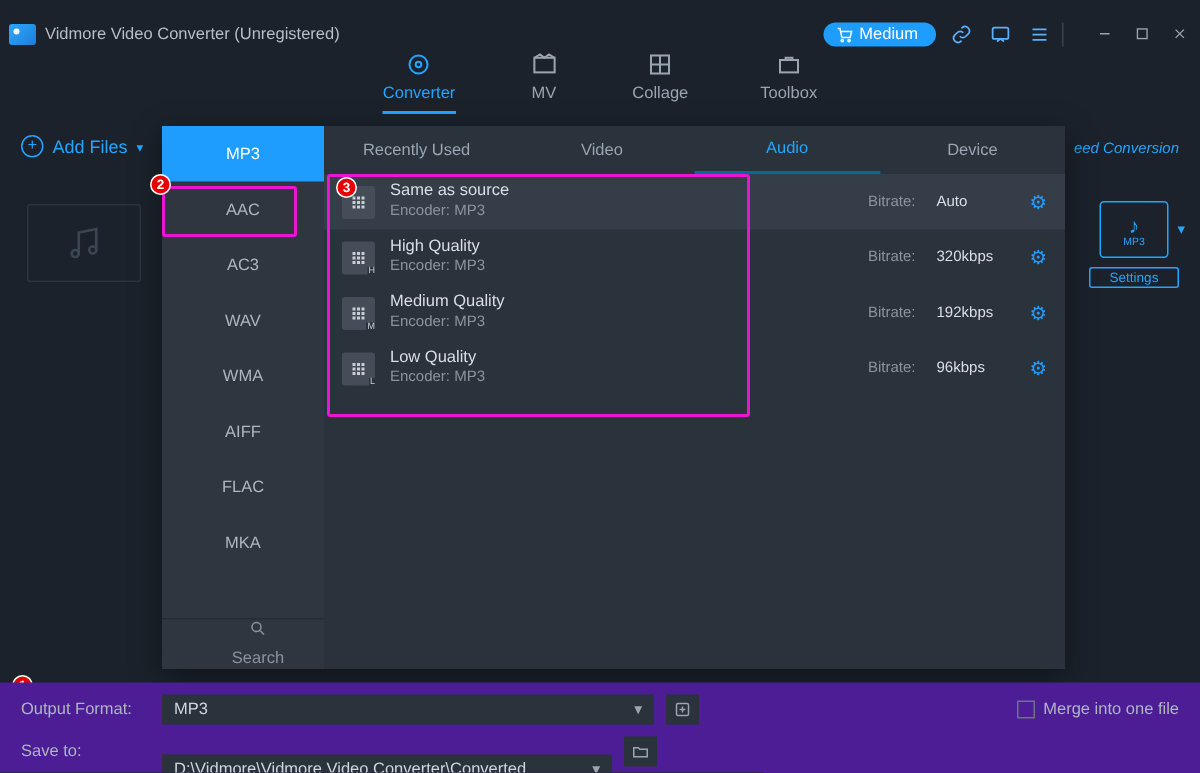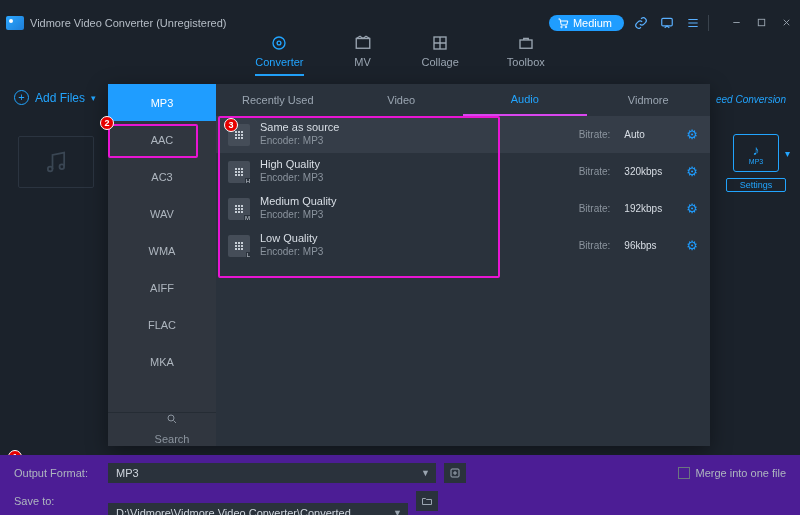--- a/index.html
+++ b/index.html
@@ -42,21 +42,21 @@
 
 
 .panel{position:absolute;left:108px;top:84px;width:602px;height:362px;background:#2a323c;display:flex;box-shadow:0 6px 20px rgba(0,0,0,.4);}
 .panel .formats{width:108px;background:#30363f;display:flex;flex-direction:column;}
 .panel .formats .fmt{height:37px;display:flex;align-items:center;justify-content:center;font-size:11px;color:#aeb6bf;}
 .panel .formats .fmt.active{background:#1f9dff;color:#fff;}
 .panel .formats .search{margin-top:auto;height:34px;display:flex;align-items:center;gap:8px;padding-left:20px;color:#8b949e;font-size:11px;border-top:1px solid #252c34;flex-direction:column;}
 .panel .right{flex:1;display:flex;flex-direction:column;}
 .panel .cats{display:flex;height:32px;}
 .panel .cats .cat{flex:1;display:flex;align-items:center;justify-content:center;font-size:11px;color:#9aa5b1;}
-.panel .cats .cat.active{color:#22a5ff;border-bottom:2px solid #d946ef;}
+.panel .cats .cat.active{color:#22a5ff;border-bottom:2px solid #0369a1;}
 .panel .presets{flex:1;}
 .panel .preset{display:flex;align-items:center;height:37px;padding:0 12px;gap:10px;}
 .panel .preset.sel{background:#353d48;}
 .panel .preset .picon{width:22px;height:22px;background:#454d58;border-radius:2px;display:flex;align-items:center;justify-content:center;font-size:8px;color:#c7ced6;position:relative;}
 .panel .preset .picon .dots{display:grid;grid-template-columns:repeat(3,2px);grid-template-rows:repeat(3,2px);gap:1px;}
 .panel .preset .picon .dots span{background:#c7ced6;}
 .panel .preset .picon .sub{position:absolute;bottom:-1px;right:-1px;background:#2a323c;font-size:6px;padding:0 1px;}
 .panel .preset .ptext{display:flex;flex-direction:column;line-height:1.25;}
 .panel .preset .ptext .pname{font-size:11px;color:#d9dfe6;}
 .panel .preset .ptext .penc{font-size:10px;color:#8b949e;}
@@ -217,21 +217,21 @@
           <path d="M20 20l-5-5"></path>
         </svg>
       <span>Search</span>
     </div>
   </div>
   <div class="right">
     <div class="cats">
       <div class="cat">Recently Used</div>
       <div class="cat">Video</div>
       <div class="cat active">Audio</div>
-      <div class="cat">Vidmore</div>
+      <div class="cat">Device</div>
     </div>
     <div class="presets">
       <div class="preset sel">
         <div class="picon">
             <div class="dots">
               <span></span>
               <span></span>
               <span></span>
               <span></span>
               <span></span>

